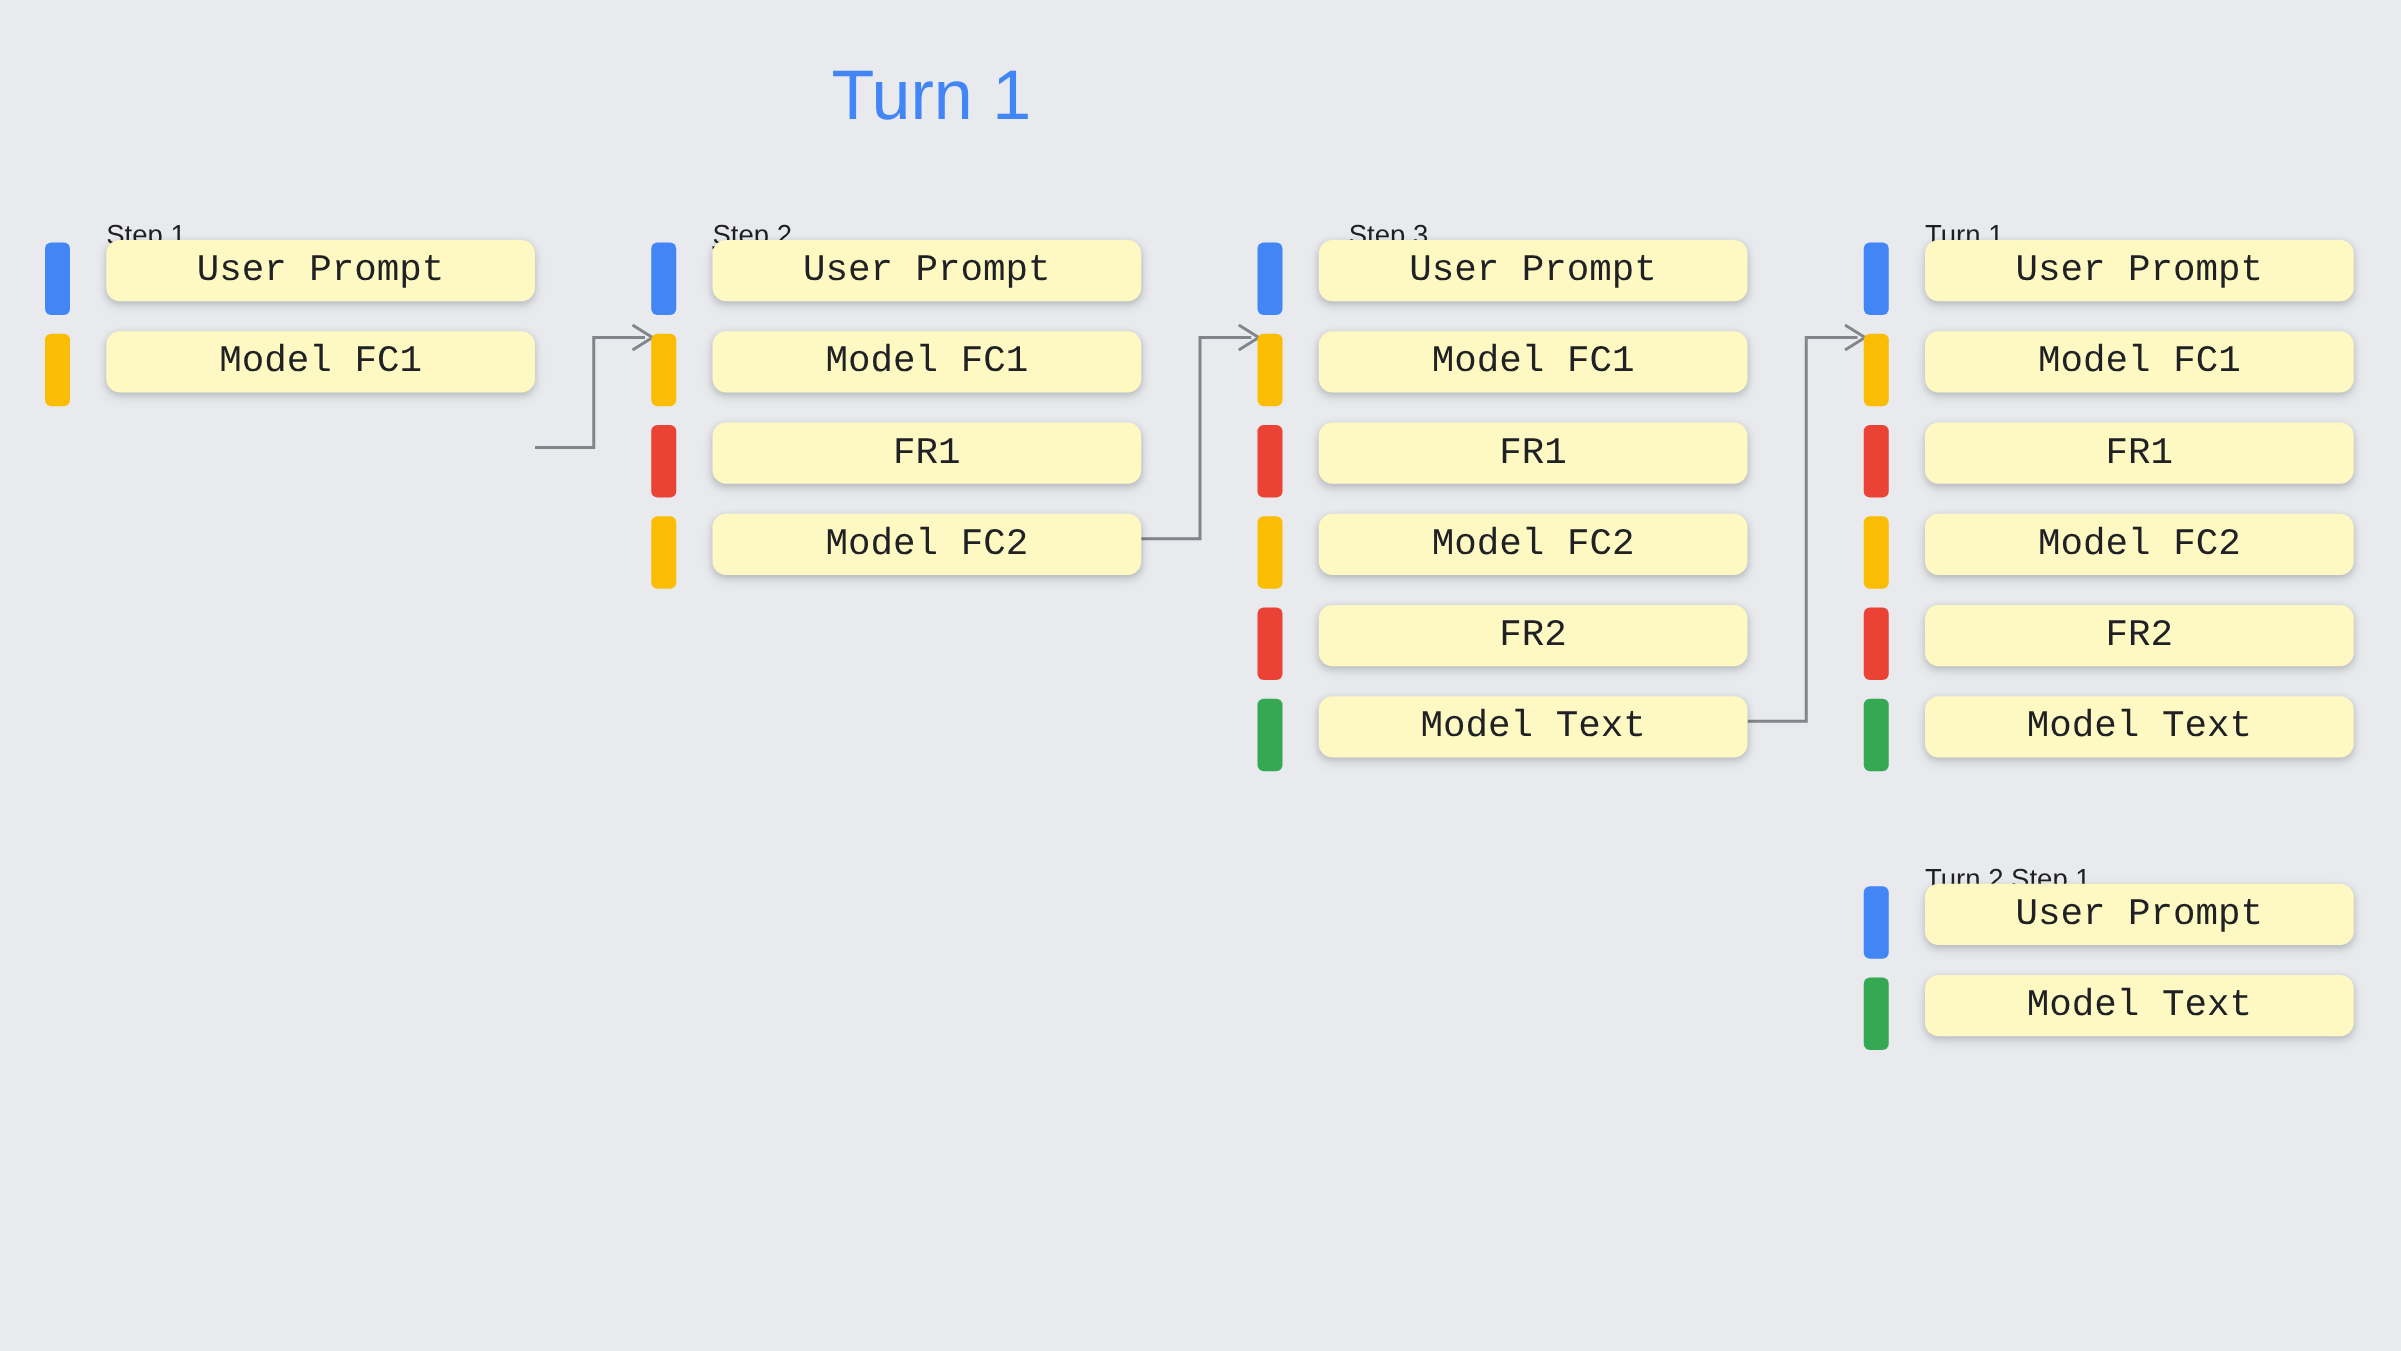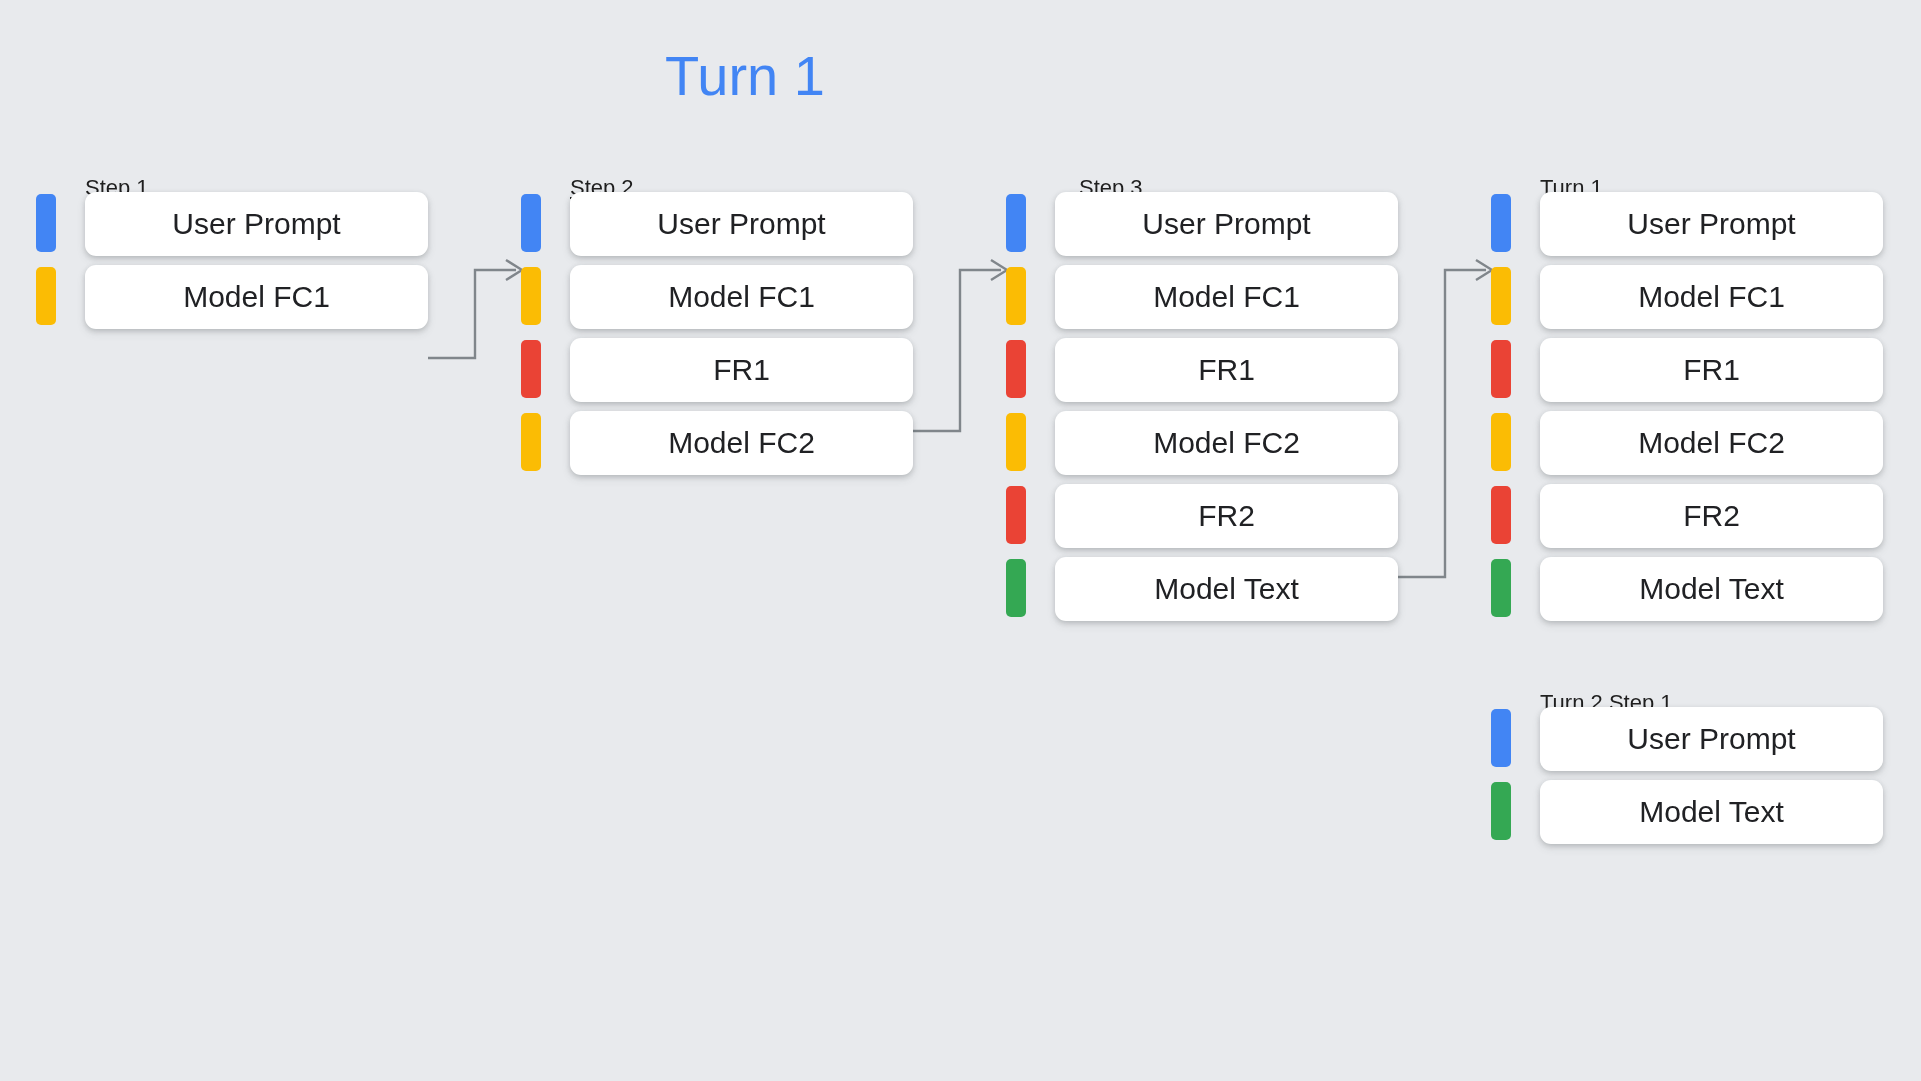--- a/index.html
+++ b/index.html
@@ -73,27 +73,28 @@
   .bar.blue   { background: #4285f4; }
   .bar.yellow { background: #fbbc04; }
   .bar.red    { background: #ea4335; }
   .bar.green  { background: #34a853; }
 
   .card {
     position: absolute;
     left: 49px;
     top: 0;
     width: 343px;
-    height: 64px;
-    background: #ffffff;
+    height: 49px;
+    background: #fef9c3;
     border-radius: 11px;
     box-shadow: 0 2px 5px rgba(60,64,67,0.22), 0 4px 10px rgba(60,64,67,0.10);
     display: flex;
     align-items: center;
     justify-content: center;
+    font-family: Liberation Mono, monospace;
   }
   .card-label {
     font-size: 30px;
     line-height: 30px;
     color: #202124;
     white-space: nowrap;
   }
 
   
   .connector {

